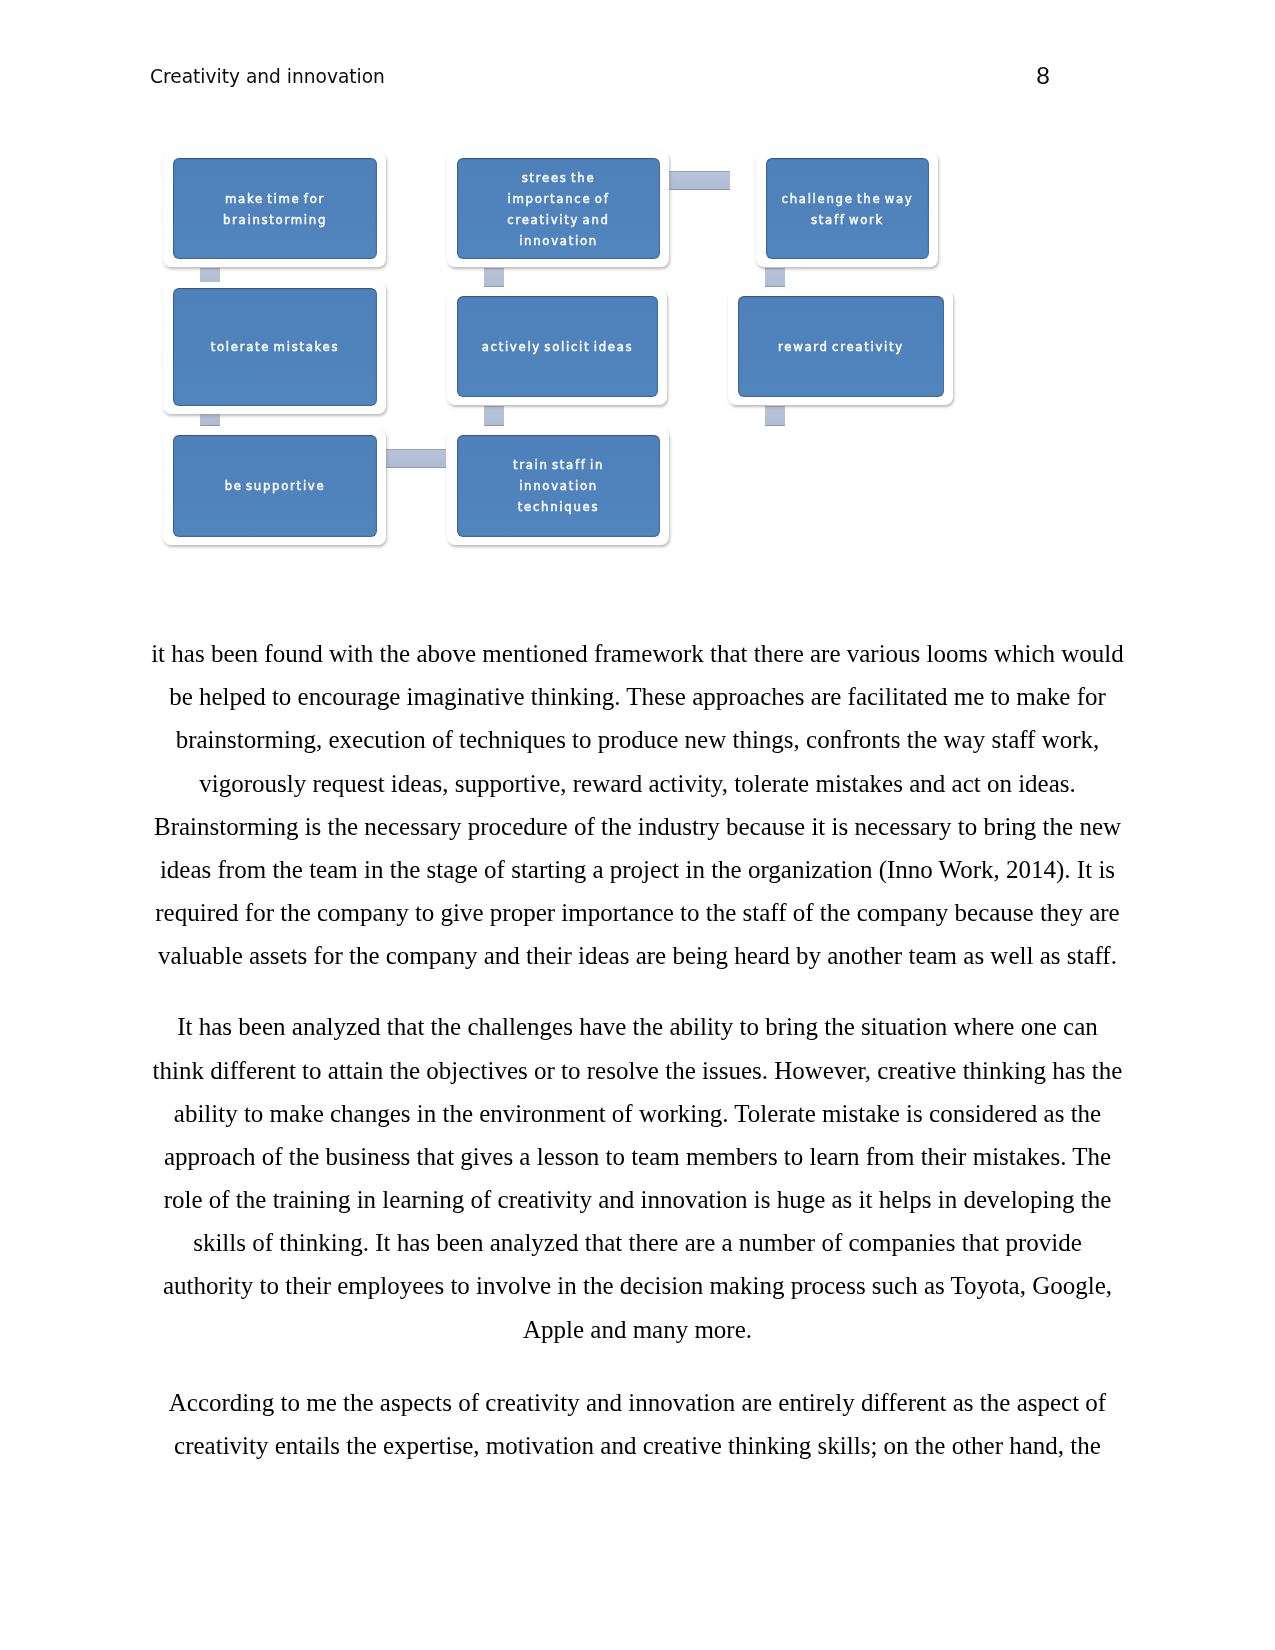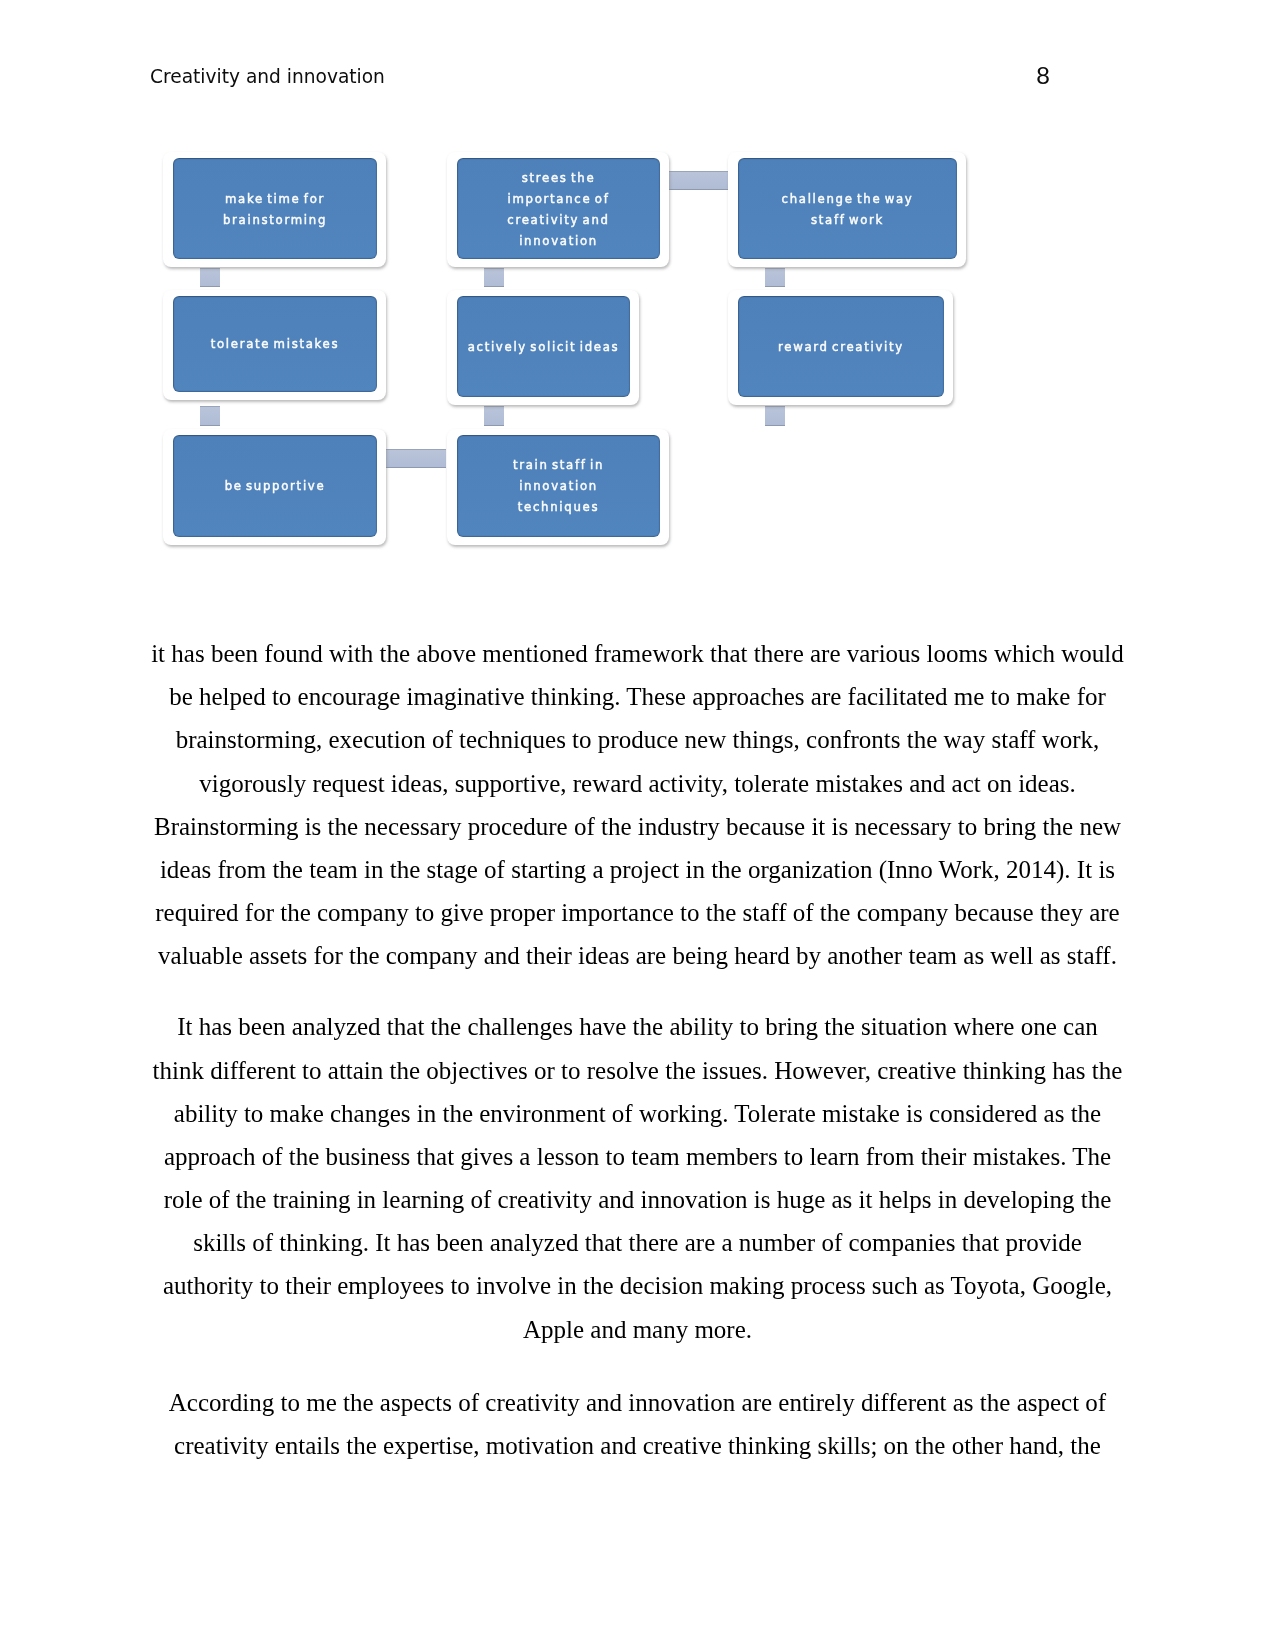--- a/index.html
+++ b/index.html
@@ -49,32 +49,32 @@
 brainstorming</div>
       </div>
       <div class="node" style="left: 457px; top: 158px; width: 203px; height: 101px;">
         <div class="frame"></div>
         <div class="fill" style="background-color: rgb(78, 128, 185);"></div>
         <div class="lbl">strees the
 importance of
 creativity and
 innovation</div>
       </div>
-      <div class="node" style="left: 738px; top: 158px; width: 219px; height: 101px;">
+      <div class="node" style="left: 766px; top: 158px; width: 163px; height: 101px;">
         <div class="frame"></div>
         <div class="fill" style="background-color: rgb(78, 128, 185);"></div>
         <div class="lbl">challenge the way
 staff work</div>
       </div>
-      <div class="node" style="left: 173px; top: 296px; width: 204px; height: 96px;">
+      <div class="node" style="left: 173px; top: 288px; width: 204px; height: 118px;">
         <div class="frame"></div>
         <div class="fill" style="background-color: rgb(78, 128, 185);"></div>
         <div class="lbl">tolerate mistakes</div>
       </div>
-      <div class="node" style="left: 457px; top: 296px; width: 173px; height: 101px;">
+      <div class="node" style="left: 457px; top: 296px; width: 201px; height: 101px;">
         <div class="frame"></div>
         <div class="fill" style="background-color: rgb(78, 128, 185);"></div>
         <div class="lbl">actively solicit ideas</div>
       </div>
       <div class="node" style="left: 738px; top: 296px; width: 206px; height: 101px;">
         <div class="frame"></div>
         <div class="fill" style="background-color: rgb(78, 128, 185);"></div>
         <div class="lbl">reward creativity</div>
       </div>
       <div class="node" style="left: 173px; top: 435px; width: 204px; height: 102px;">

